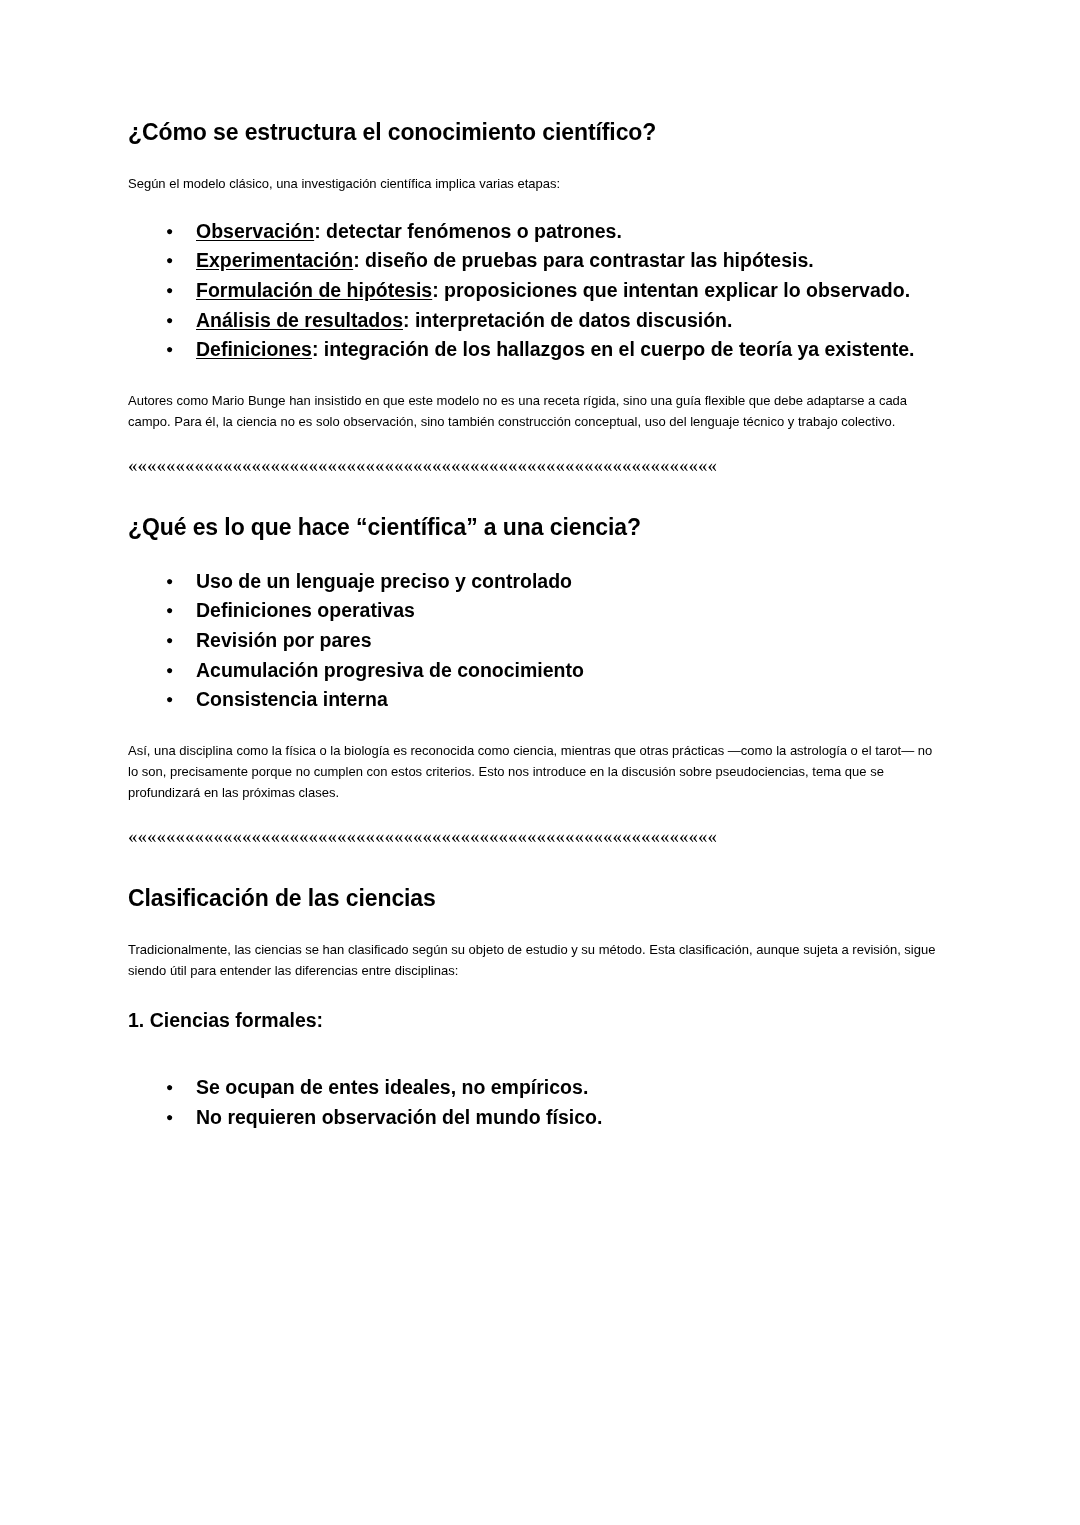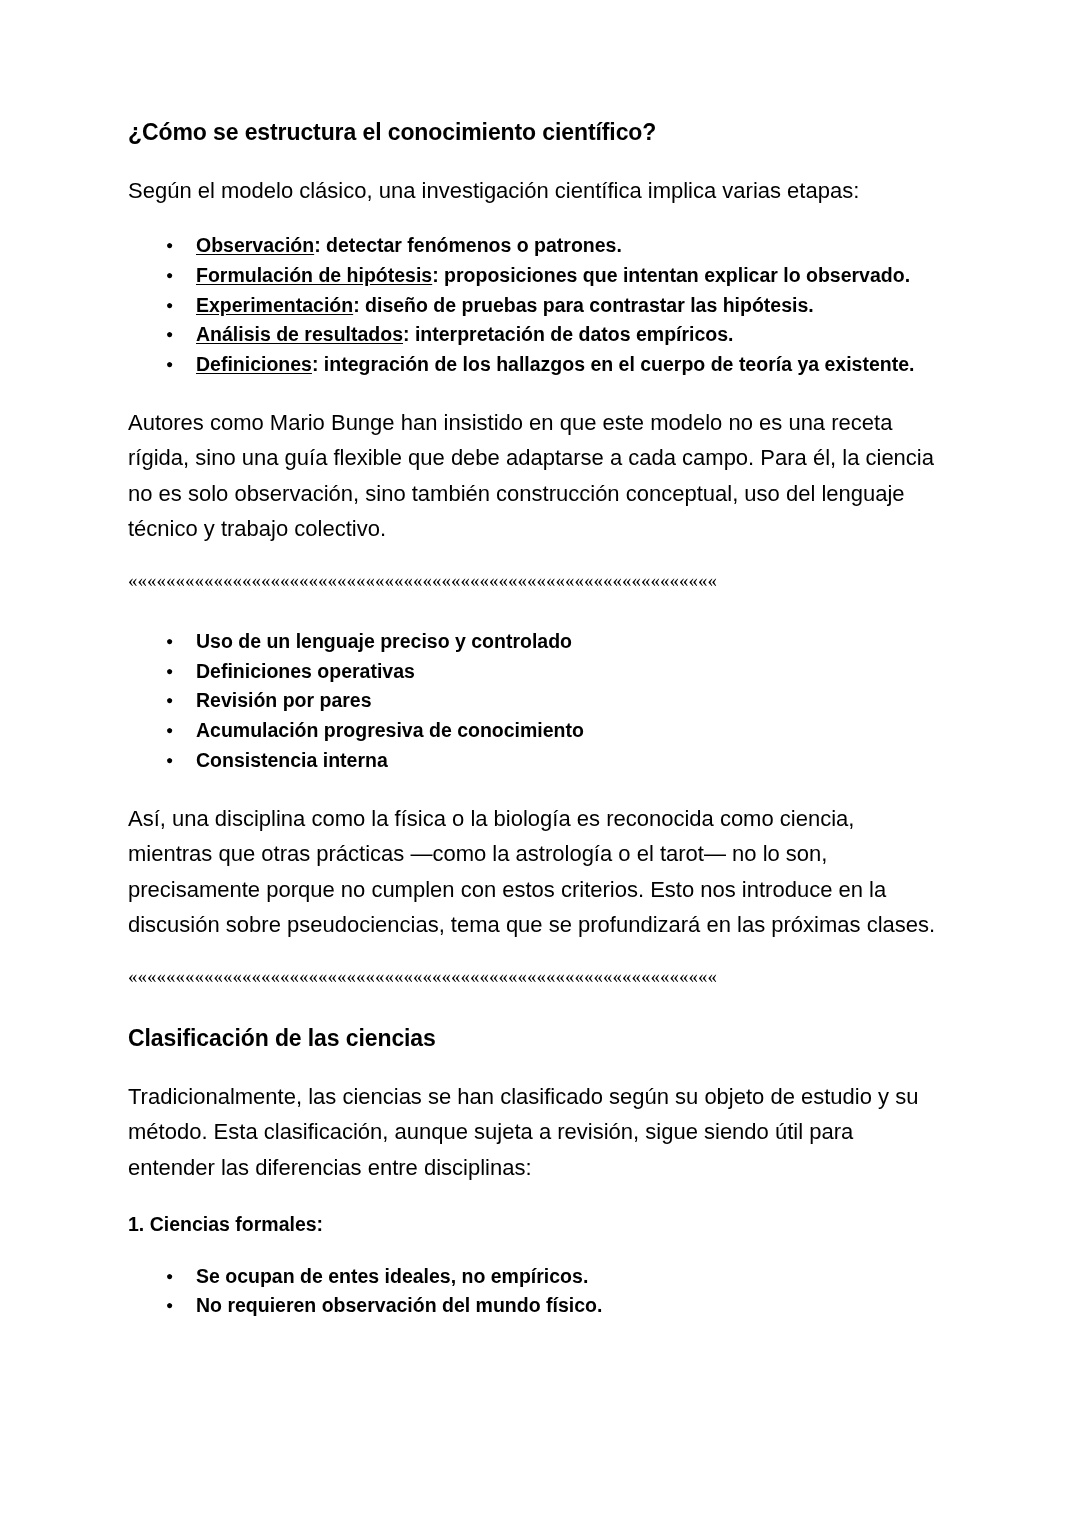--- a/index.html
+++ b/index.html
@@ -27,30 +27,30 @@
     width: 822px;
   }
   h2.section-heading {
     font-size: 23px;
     font-weight: bold;
     line-height: 1.24;
     margin: 0 0 26px 0;
     letter-spacing: -0.1px;
   }
   p.para {
-    font-size: 22px;
+    font-size: 13px;
     line-height: 1.62;
     margin: 0 9px 24px 0;
     text-align: left;
   }
   p.subheading {
     font-size: 19.5px;
     font-weight: bold;
     line-height: 1.6;
-    margin: 0 0 22px 0;
+    margin: 0 0 38px 0;
   }
   ul.bullets {
     list-style: none;
     margin: 0 0 26px 0;
     padding: 0;
     font-weight: bold;
   }
   ul.bullets li {
     position: relative;
     font-size: 19.5px;
@@ -87,30 +87,31 @@
 
 <div class="page">
   <div class="doc-body">
 
     <h2 class="section-heading">¿Cómo se estructura el conocimiento científico?</h2>
 
     <p class="para">Según el modelo clásico, una investigación científica implica varias etapas:</p>
 
     <ul class="bullets">
       <li><span class="term">Observación</span><span>: detectar fenómenos o patrones.</span></li>
+      <li><span class="term">Experimentación</span><span>: diseño de pruebas para contrastar las hipótesis.</span></li>
       <li><span class="term">Formulación de hipótesis</span><span>: proposiciones que intentan explicar lo observado.</span></li>
-      <li><span class="term">Experimentación</span><span>: diseño de pruebas para contrastar las hipótesis.</span></li>
-      <li><span class="term">Análisis de resultados</span><span>: interpretación de datos empíricos.</span></li>
+      <li><span class="term">Análisis de resultados</span><span>: interpretación de datos discusión.</span></li>
       <li><span class="term">Definiciones</span><span>: integración de los hallazgos en el cuerpo de teoría ya existente.</span></li>
     </ul>
 
     <p class="para">Autores como Mario Bunge han insistido en que este modelo no es una receta rígida, sino una guía flexible que debe adaptarse a cada campo. Para él, la ciencia no es solo observación, sino también construcción conceptual, uso del lenguaje técnico y trabajo colectivo.</p>
 
     <div class="divider-rule">««««««««««««««««««««««««««««««««««««««««««««««««««««««««««««««</div>
 
+    <h2 class="section-heading">¿Qué es lo que hace “científica” a una ciencia?</h2>
 
 
     <ul class="bullets">
       <li><span>Uso de un lenguaje preciso y controlado</span></li>
       <li><span>Definiciones operativas</span></li>
       <li><span>Revisión por pares</span></li>
       <li><span>Acumulación progresiva de conocimiento</span></li>
       <li><span>Consistencia interna</span></li>
     </ul>
 

